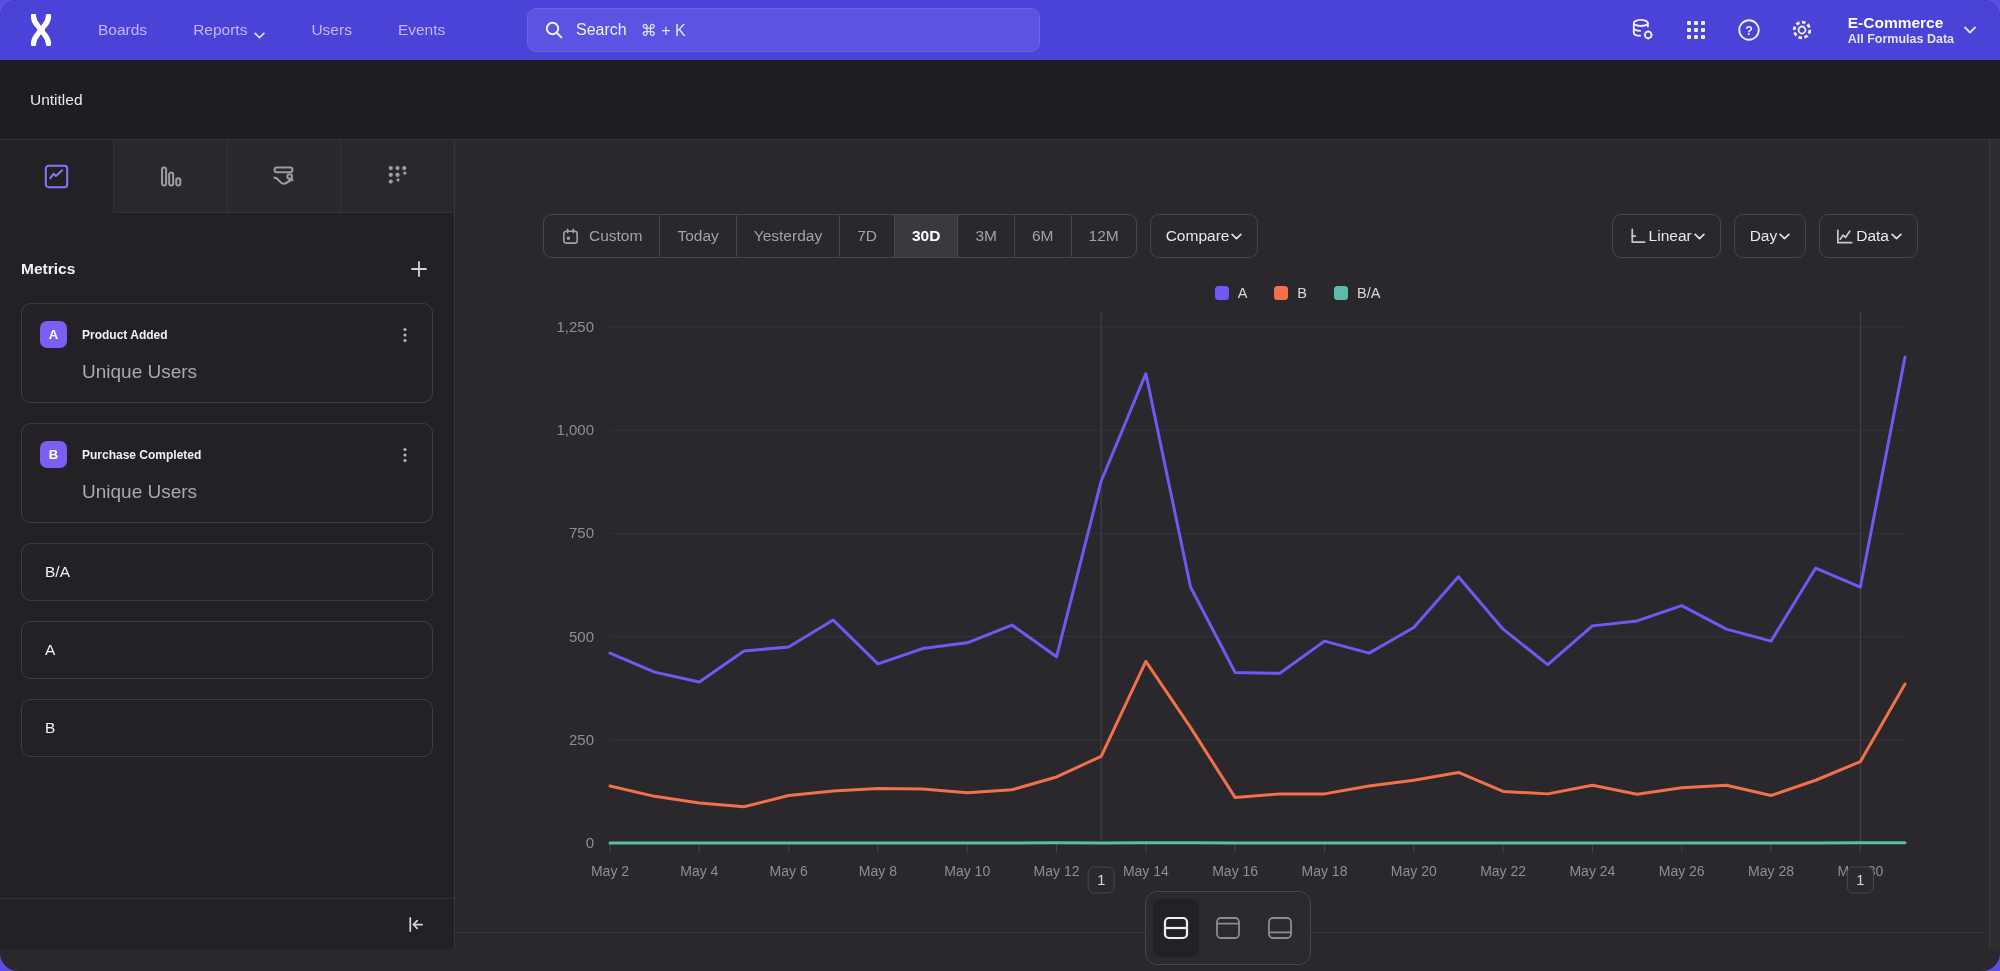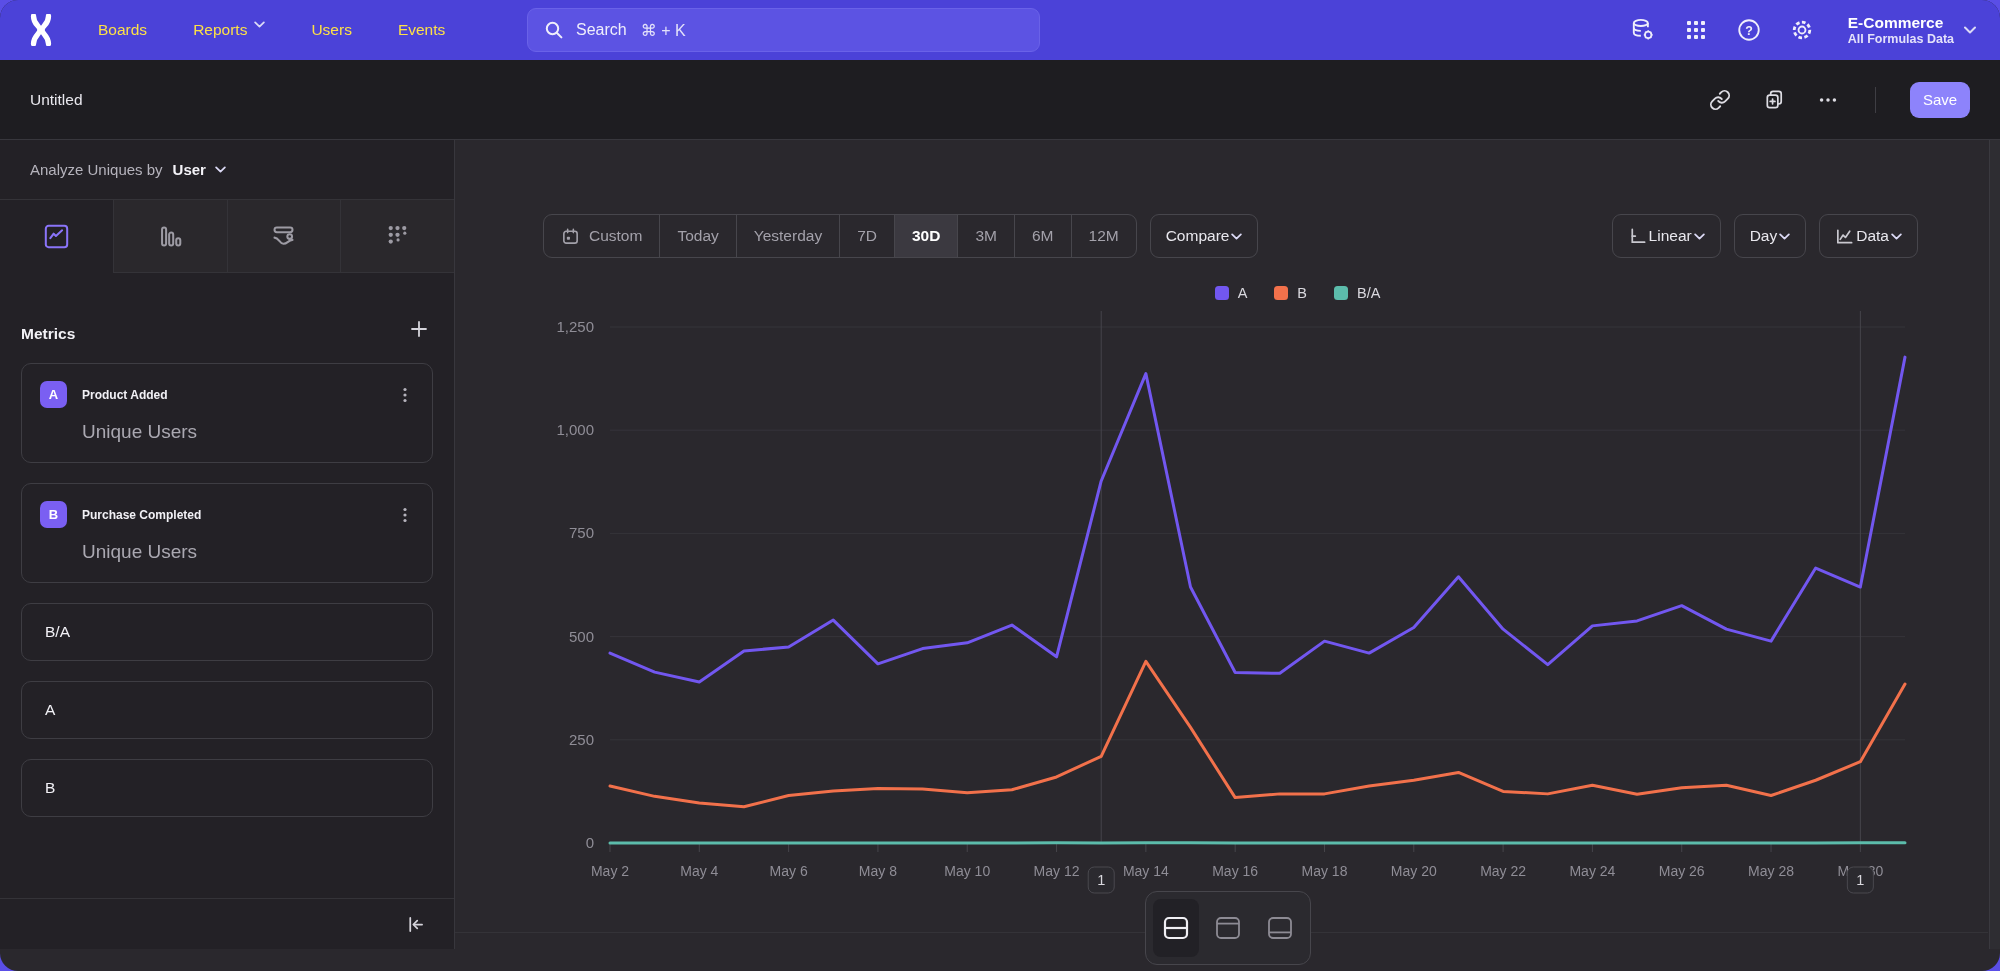--- a/index.html
+++ b/index.html
@@ -3,21 +3,21 @@
 <meta charset="utf-8">
 <style>
   html,body{margin:0;padding:0;background:#5a4ee6;font-family:"Liberation Sans",sans-serif;}
   *{box-sizing:border-box;}
   .app{width:2000px;height:971px;border-radius:18px;overflow:hidden;position:relative;background:#2a282d;}
 
   
   .topnav{height:60px;background:#4b42d8;display:flex;align-items:center;padding:0 24px;position:relative;}
   .logo{width:34px;height:34px;display:flex;align-items:center;justify-content:center;margin-right:40px;}
   .nav-links{display:flex;align-items:center;gap:46px;}
-  .nav-link{color:#fde047;font-size:15.5px;font-weight:500;display:flex;align-items:flex-start;gap:7px;cursor:pointer;}
+  .nav-link{color:#c4b5fd;font-size:15.5px;font-weight:500;display:flex;align-items:flex-end;gap:7px;cursor:pointer;}
   .chev{stroke:#dcdaf6;stroke-width:2;fill:none;stroke-linecap:round;stroke-linejoin:round;}
   .searchbar{position:absolute;left:527px;top:8px;width:513px;height:44px;background:#5c53e3;border:1px solid #6a62e8;border-radius:9px;display:flex;align-items:center;padding:0 16px;color:#efeefb;}
   .searchbar .s-label{font-size:16px;margin-left:12px;}
   .searchbar .s-short{font-size:16px;margin-left:14px;color:#e3e1fa;}
   .nav-right{margin-left:auto;display:flex;align-items:center;gap:27px;color:#efeefb;}
   .nav-ico{width:26px;height:26px;display:flex;align-items:center;justify-content:center;cursor:pointer;}
   .proj{display:flex;align-items:center;gap:10px;margin-left:6px;cursor:pointer;}
   .proj-name{color:#ffffff;font-size:15.5px;font-weight:700;line-height:1.25;}
   .proj-sub{color:#e3e1fa;font-size:12.5px;font-weight:700;line-height:1.25;}
 
@@ -36,21 +36,21 @@
   .sidebar{width:455px;flex-shrink:0;background:#232126;border-right:1px solid #38373d;display:flex;flex-direction:column;}
   .analyze-row{height:60px;border-bottom:1px solid #343338;display:flex;align-items:center;padding:0 30px;flex-shrink:0;}
   .analyze-prefix{color:#b5b3bc;font-size:15px;}
   .analyze-value{color:#f4f3f8;font-size:15px;font-weight:700;margin-left:10px;}
   .analyze-row .chev-wrap{margin-left:9px;display:flex;}
   .tabs{display:flex;height:73px;flex-shrink:0;}
   .tab{flex:1;display:flex;align-items:center;justify-content:center;background:#2a282c;border-bottom:1px solid #343338;border-right:1px solid #343338;color:#9d9ba4;cursor:pointer;}
   .tab:last-child{border-right:none;}
   .tab.selected{background:#232126;border-bottom:none;color:#8a74f9;}
   .side-scroll{flex:1;padding:0 21px;overflow:hidden;}
-  .sec-head{display:flex;align-items:flex-end;justify-content:space-between;margin-top:42px;}
+  .sec-head{display:flex;align-items:center;justify-content:space-between;margin-top:42px;}
   .sec-title{color:#f2f1f6;font-size:15.5px;font-weight:700;}
   .plus-btn{width:28px;height:28px;display:flex;align-items:center;justify-content:center;color:#d5d4db;cursor:pointer;}
   .card{border:1px solid #3e3d43;border-radius:10px;margin-top:20px;padding:17px 18px;}
   .m-row{display:flex;align-items:center;}
   .m-badge{width:27px;height:27px;border-radius:7px;background:#7a5ff2;color:#fff;font-size:13px;font-weight:700;display:flex;align-items:center;justify-content:center;flex-shrink:0;}
   .m-name{margin-left:15px;color:#f2f1f6;font-size:12px;font-weight:700;}
   .kebab{margin-left:auto;color:#b5b3bc;cursor:pointer;display:flex;}
   .m-sub{margin:13px 0 2px 42px;color:#aaa8b1;font-size:19px;}
   .f-card{border:1px solid #3e3d43;border-radius:10px;margin-top:20px;padding:19px 23px;color:#f2f1f6;font-size:15.5px;font-weight:500;}
   .side-footer{height:51px;border-top:1px solid #343338;display:flex;align-items:center;justify-content:flex-end;padding-right:28px;flex-shrink:0;color:#d5d4db;}
@@ -164,58 +164,25 @@
           <svg width="12" height="8" viewBox="0 0 12 8">
               <polyline points="1,1.5 6,6.5 11,1.5" class="chev"></polyline>
             </svg>
         </span>
       </div>
     </div>
   </div>
 
   <div class="rheader">
     <span class="rtitle">Untitled</span>
-    <div class="rh-right">
-      <span class="rh-ico">
-        <svg width="22" height="22" viewBox="0 0 24 24" fill="none" stroke="currentColor" stroke-width="2" stroke-linecap="round" stroke-linejoin="round">
-          <path d="M10 13a5 5 0 0 0 7.54.54l3-3a5 5 0 0 0-7.07-7.07l-1.72 1.71"></path>
-          <path d="M14 11a5 5 0 0 0-7.54-.54l-3 3a5 5 0 0 0 7.07 7.07l1.71-1.71"></path>
-        </svg>
-      </span>
-      <span class="rh-ico">
-        <svg width="23" height="23" viewBox="0 0 24 24" fill="none" stroke="currentColor" stroke-width="1.8" stroke-linejoin="round">
-          <rect x="8" y="3.5" width="11" height="13" rx="2.5"></rect>
-          <rect x="4.5" y="7.5" width="11" height="13" rx="2.5" fill="#1e1d21"></rect>
-          <path d="M10 11.5 v5 M7.5 14 h5" stroke-linecap="round"></path>
-        </svg>
-      </span>
-      <span class="rh-ico">
-        <svg width="22" height="22" viewBox="0 0 24 24" fill="currentColor">
-            <circle cx="5" cy="12" r="1.9"></circle>
-            <circle cx="12" cy="12" r="1.9"></circle>
-            <circle cx="19" cy="12" r="1.9"></circle>
-          </svg>
-      </span>
-      <span class="vdiv"></span>
-      <button class="save-btn">Save</button>
-    </div>
   </div>
 
   <div class="content">
 
     <div class="sidebar">
-      <div class="analyze-row">
-        <span class="analyze-prefix">Analyze Uniques by</span>
-        <span class="analyze-value">User</span>
-        <span class="chev-wrap">
-          <svg width="11" height="7" viewBox="0 0 12 8">
-              <polyline points="1,1.5 6,6.5 11,1.5" class="chev"></polyline>
-            </svg>
-        </span>
-      </div>
 
       <div class="tabs">
         <div class="tab selected">
           <span style="display:flex;">
             <svg width="27" height="27" viewBox="0 0 24 24" fill="none" stroke="currentColor" stroke-width="1.8" stroke-linecap="round" stroke-linejoin="round">
               <rect x="2.5" y="2.5" width="19" height="19" rx="2.5"></rect>
               <polyline points="6.5,13.5 9.5,9.5 11.5,11.5 17,6.5"></polyline>
               <path d="M6.5 18 h0 M10.5 18 h0 M14.5 18 h0" stroke-dasharray="0.5 3.4" stroke-width="2"></path>
             </svg>
           </span>

